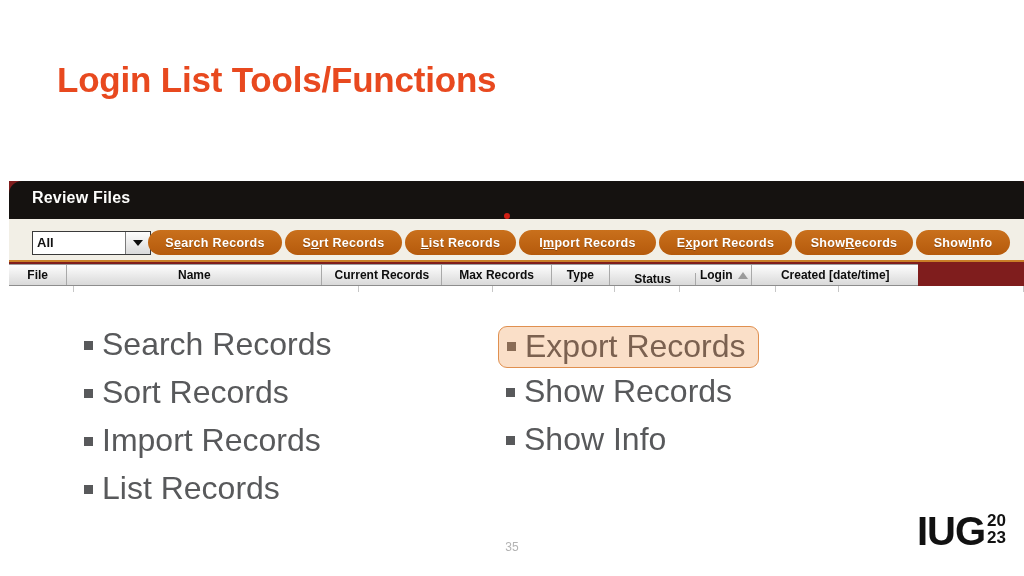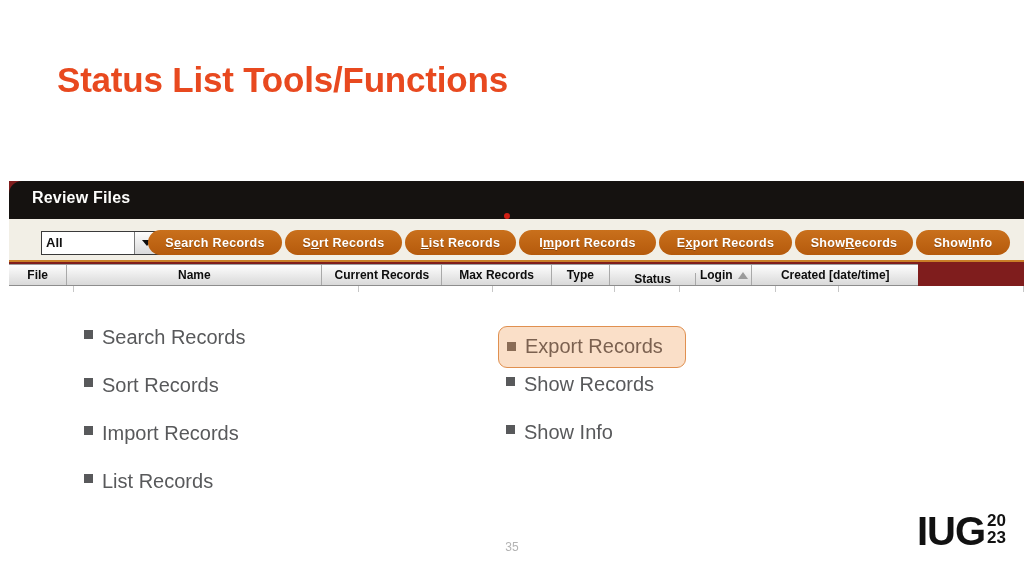--- a/index.html
+++ b/index.html
@@ -79,21 +79,21 @@
     width: 6px;
     height: 6px;
     border-radius: 50%;
     background: #d01f14;
     z-index: 5;
   }
 
   
   #filter-dropdown {
     position: absolute;
-    left: 32px;
+    left: 23px;
     top: 50px;
     width: 119px;
     height: 24px;
     display: flex;
     border: 1px solid #3a3a3a;
     background: #ffffff;
     box-sizing: border-box;
   }
   #filter-dropdown-value {
     flex: 1;
@@ -192,42 +192,42 @@
   
   .bullet-list {
     position: absolute;
   }
   #bullets-left  { left: 84px;  top: 326px; }
   #bullets-right { left: 506px; top: 326px; }
 
   .bullet-item {
     display: flex;
     align-items: baseline;
-    font-size: 20px;
+    font-size: 32px;
     color: #58595b;
     height: 48px;
     white-space: nowrap;
     text-align: right;
   }
   .bullet-marker {
     width: 9px;
     height: 9px;
     background: #58595b;
     margin-right: 9px;
     position: relative;
     top: -5px;
     flex: 0 0 auto;
   }
   
   .bullet-item.highlighted {
     background: #fadfc8;
     border: 1.5px solid #e09050;
     border-radius: 9px;
     color: #7b6150;
-    padding: 0 22px 2px 8px;
+    padding: 0 12px 2px 8px;
     height: 42px;
     align-items: center;
     margin-left: -8px;
     margin-bottom: 5px;
     box-sizing: border-box;
     align-self: flex-start;
   }
   .bullet-item.highlighted .bullet-marker {
     background: #8a6c56;
     top: 0;
@@ -266,21 +266,21 @@
     font-weight: bold;
     color: #111111;
     line-height: 0.98;
     margin-left: 2px;
     margin-top: 1px;
   }
 </style>
 </head>
 <body>
 
-<div id="slide-title">Status List Tools/Functions</div>
+<div id="slide-title">Login List Tools/Functions</div>
 
 <div id="app-screenshot">
 
   <div id="app-titlebar">
     <div id="app-titlebar-label">Review Files</div>
   </div>
 
   <div id="app-toolbar"></div>
 
   <div id="red-dot"></div>

